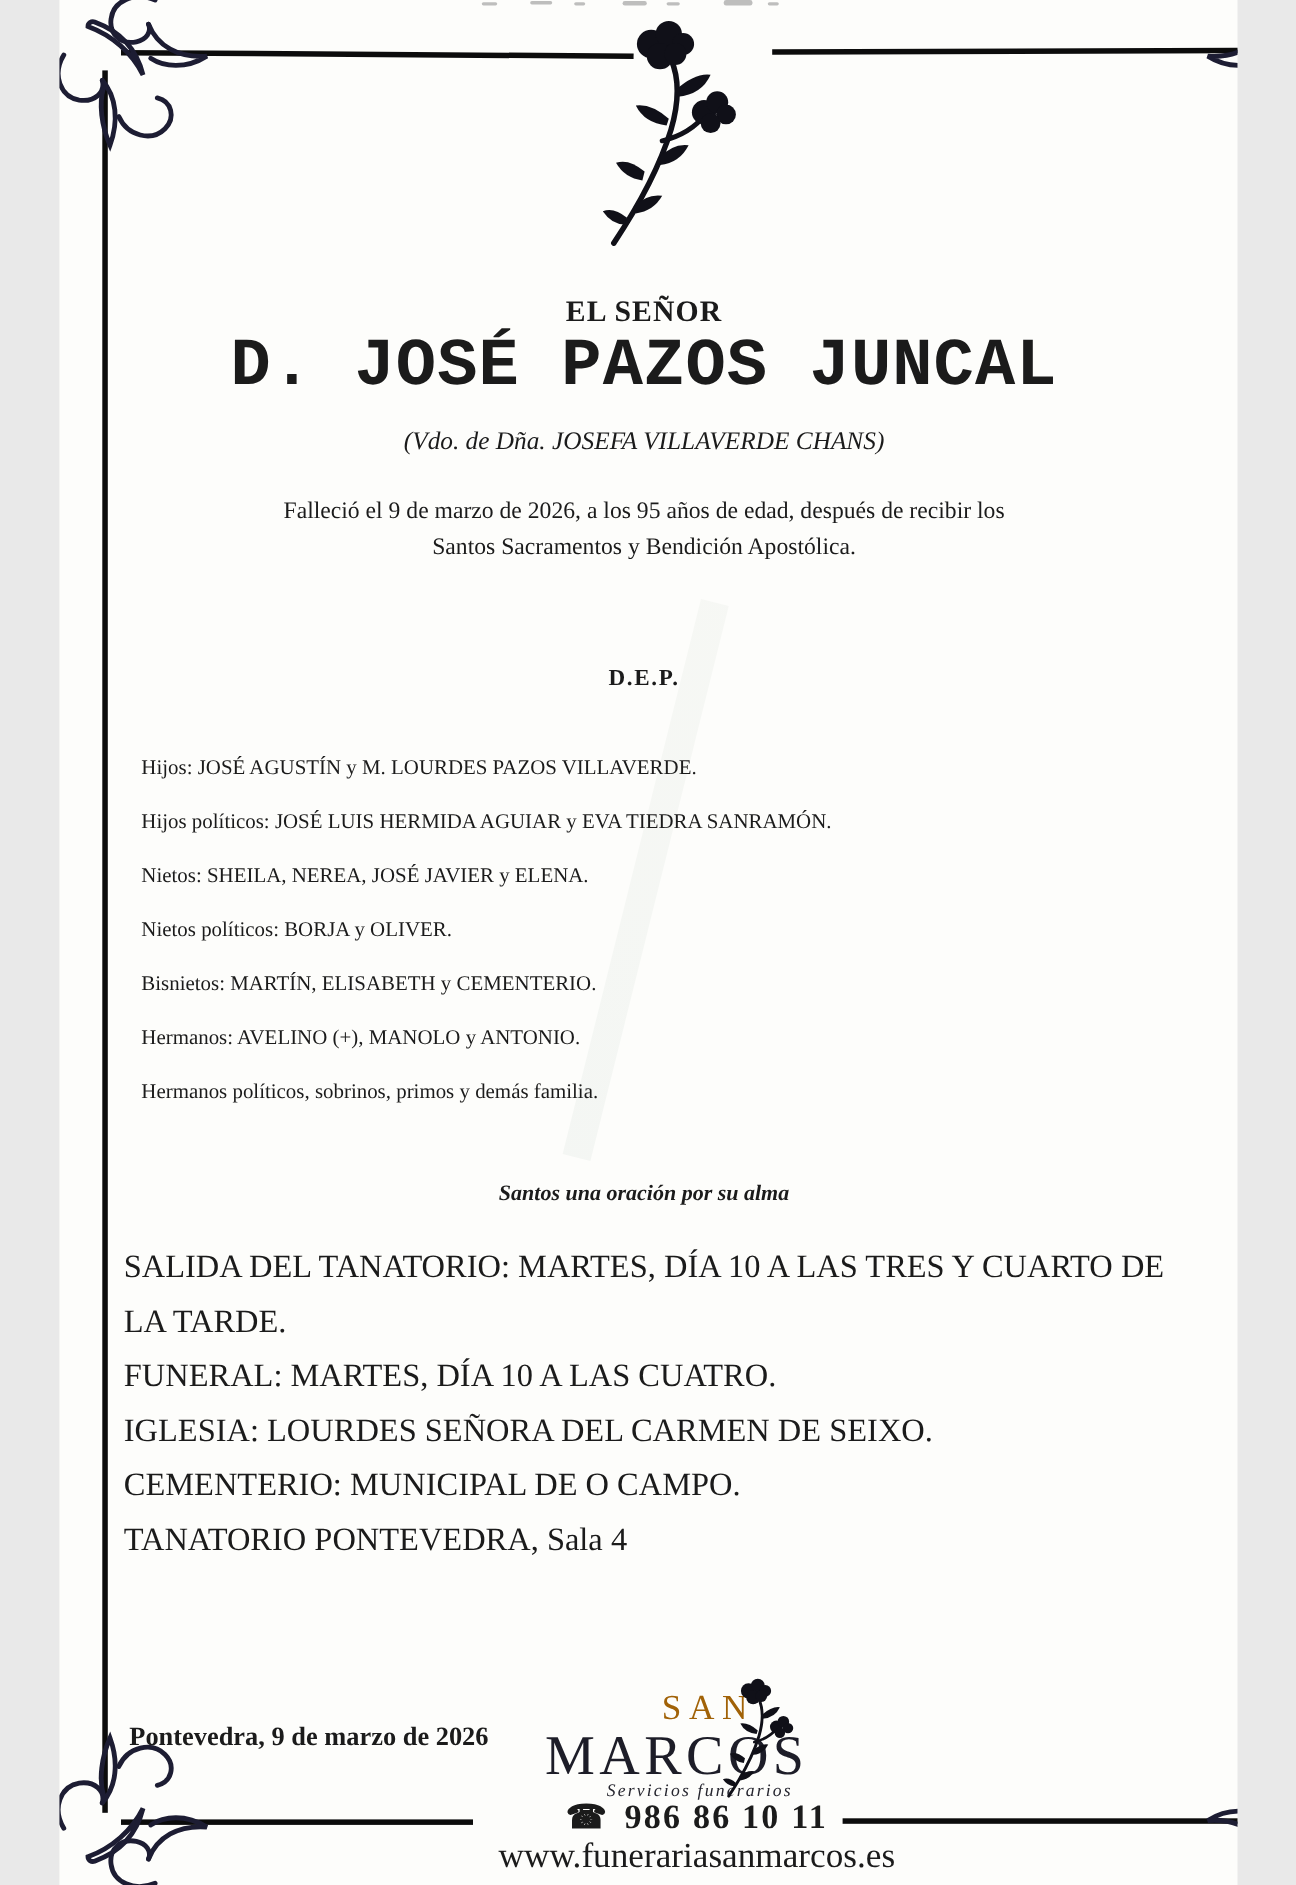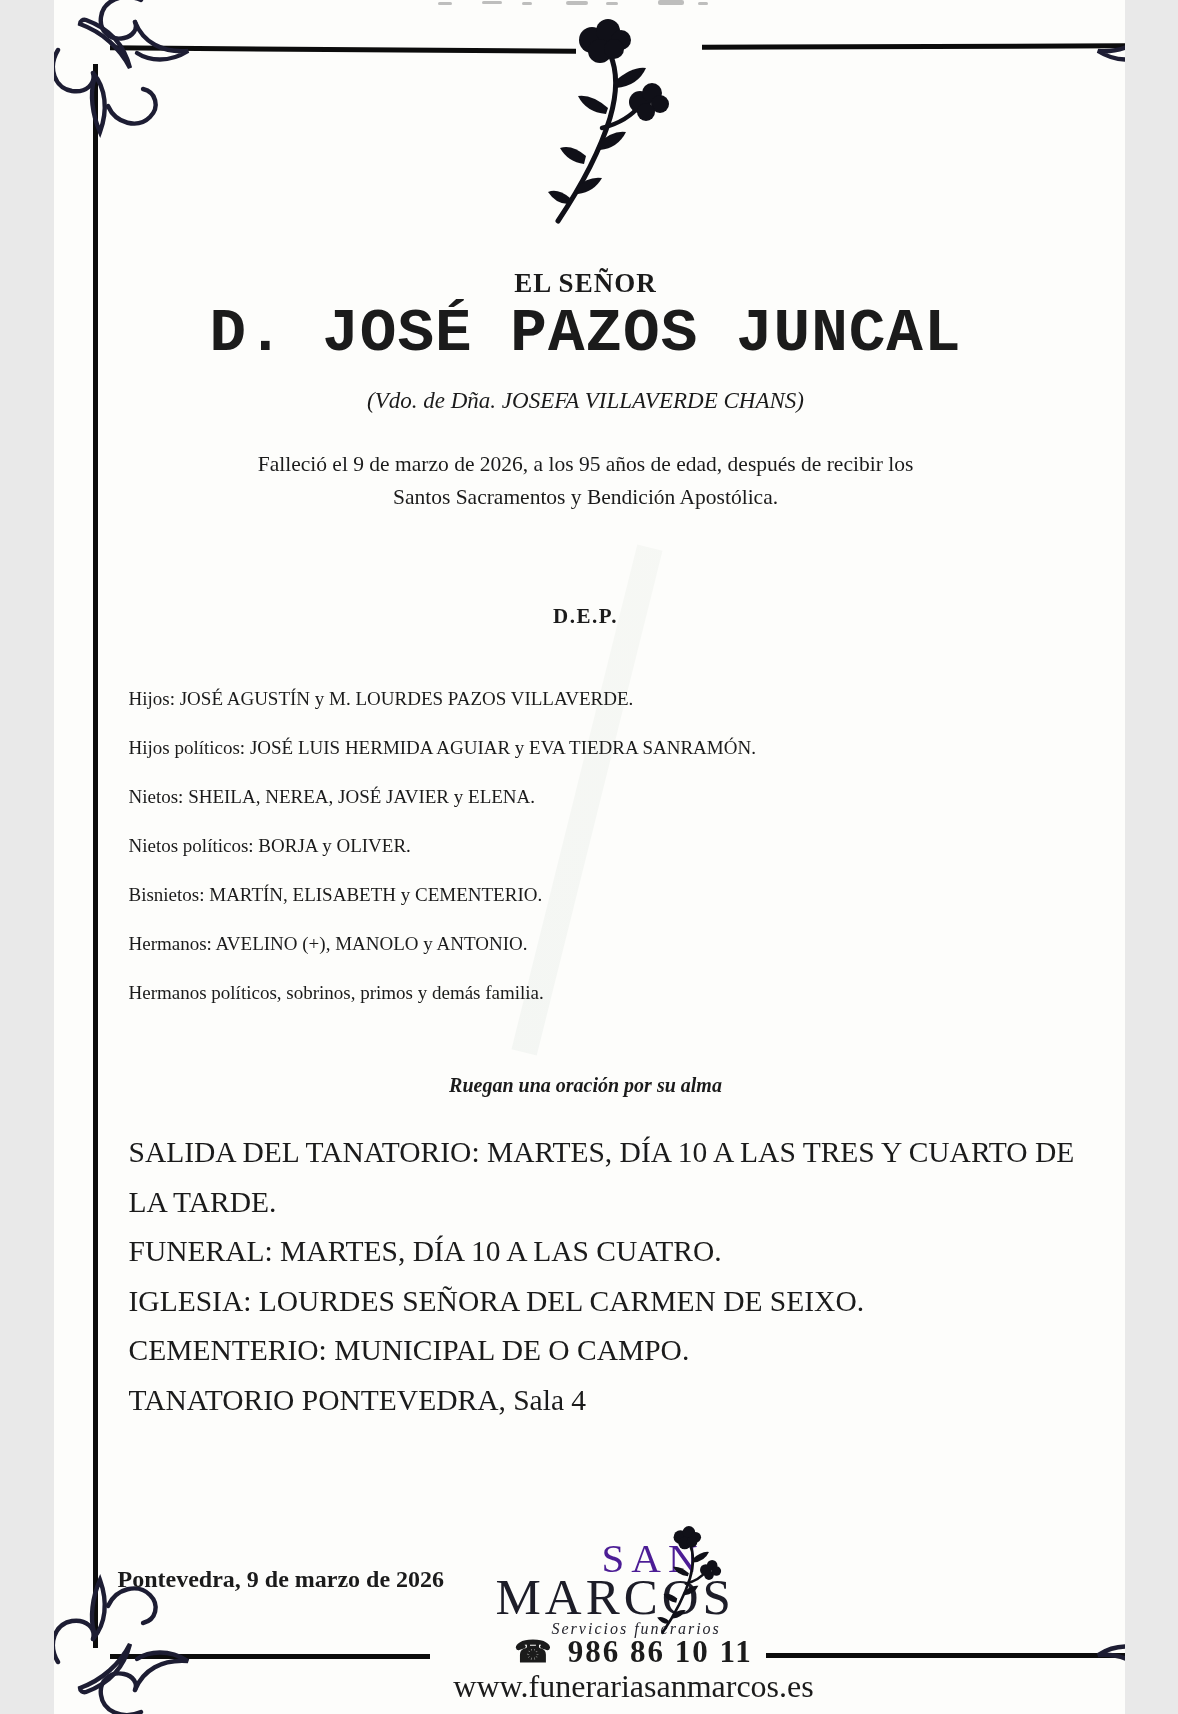--- a/index.html
+++ b/index.html
@@ -53,29 +53,29 @@
   .death-notice .inner { display: inline-block; max-width: 700px; }
   .dep { top: 604px; font-size: 21px; font-weight: bold; letter-spacing: 1.5px; }
 
   .family-list {
     position: absolute; left: 75px; top: 674px; width: 900px;
     font-size: 19px; line-height: 49px;
   }
   .prayer { top: 1074px; font-size: 20px; font-weight: bold; font-style: italic; }
 
   .schedule-list {
-    position: absolute; left: 75px; top: 1128px; width: 975px;
+    position: absolute; left: 59px; top: 1128px; width: 975px;
     font-size: 29.5px; line-height: 49.5px;
   }
 
   .dateline { position: absolute; left: 64px; top: 1566px; font-size: 24px; font-weight: bold; }
 
   
   .brand { position: absolute; left: 430px; top: 1532px; width: 280px; height: 110px; }
-  .brand-san    { position: absolute; left: 118px; top: 2px;  font-size: 41px; letter-spacing: 7px; color: #4c1d95; }
+  .brand-san    { position: absolute; left: 118px; top: 2px;  font-size: 32px; letter-spacing: 7px; color: #a16207; }
   .brand-marcos { position: absolute; left: 12px;  top: 36px; font-size: 51px; letter-spacing: 4px; color: #1d1d28; }
   .brand-tagline{ position: absolute; left: 68px;  top: 88px; font-size: 16px; font-style: italic;
                   letter-spacing: 2px; color: #25252e; }
 
   .phone-row {
     position: absolute; left: 365px; top: 1634px; width: 430px;
     text-align: center; font-size: 31px; font-weight: 600; letter-spacing: 2px;
   }
   .phone-row .tel-icon { font-size: 30px; margin-right: 16px; letter-spacing: 0; }
   .website { position: absolute; left: 340px; top: 1668px; width: 480px;
@@ -164,21 +164,21 @@
   <div class="family-list">
     <div>Hijos: JOSÉ AGUSTÍN y M. LOURDES PAZOS VILLAVERDE.</div>
     <div>Hijos políticos: JOSÉ LUIS HERMIDA AGUIAR y EVA TIEDRA SANRAMÓN.</div>
     <div>Nietos: SHEILA, NEREA, JOSÉ JAVIER y ELENA.</div>
     <div>Nietos políticos: BORJA y OLIVER.</div>
     <div>Bisnietos: MARTÍN, ELISABETH y CEMENTERIO.</div>
     <div>Hermanos: AVELINO (+), MANOLO y ANTONIO.</div>
     <div>Hermanos políticos, sobrinos, primos y demás familia.</div>
   </div>
 
-  <div class="center-col prayer">Ruegan una oración por su alma</div>
+  <div class="center-col prayer">Santos una oración por su alma</div>
 
   <div class="schedule-list">
     <div>SALIDA DEL TANATORIO: MARTES, DÍA 10 A LAS TRES Y CUARTO DE LA TARDE.</div>
     <div>FUNERAL: MARTES, DÍA 10 A LAS CUATRO.</div>
     <div>IGLESIA: LOURDES SEÑORA DEL CARMEN DE SEIXO.</div>
     <div>CEMENTERIO: MUNICIPAL DE O CAMPO.</div>
     <div>TANATORIO PONTEVEDRA, Sala 4</div>
   </div>
 
   <div class="dateline">Pontevedra, 9 de marzo de 2026</div>

